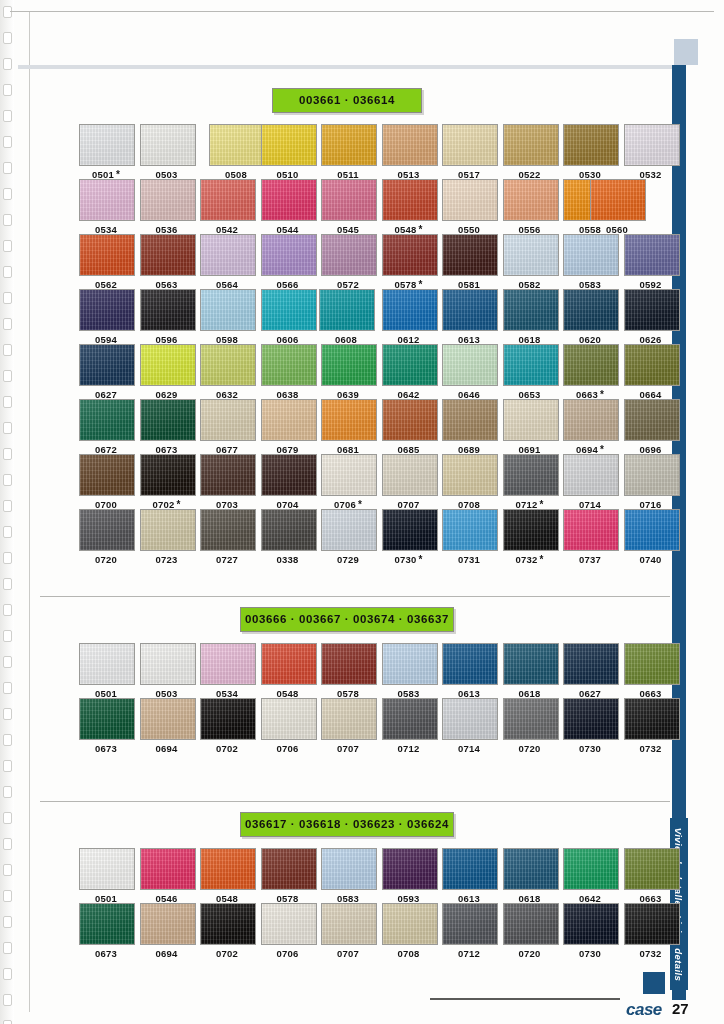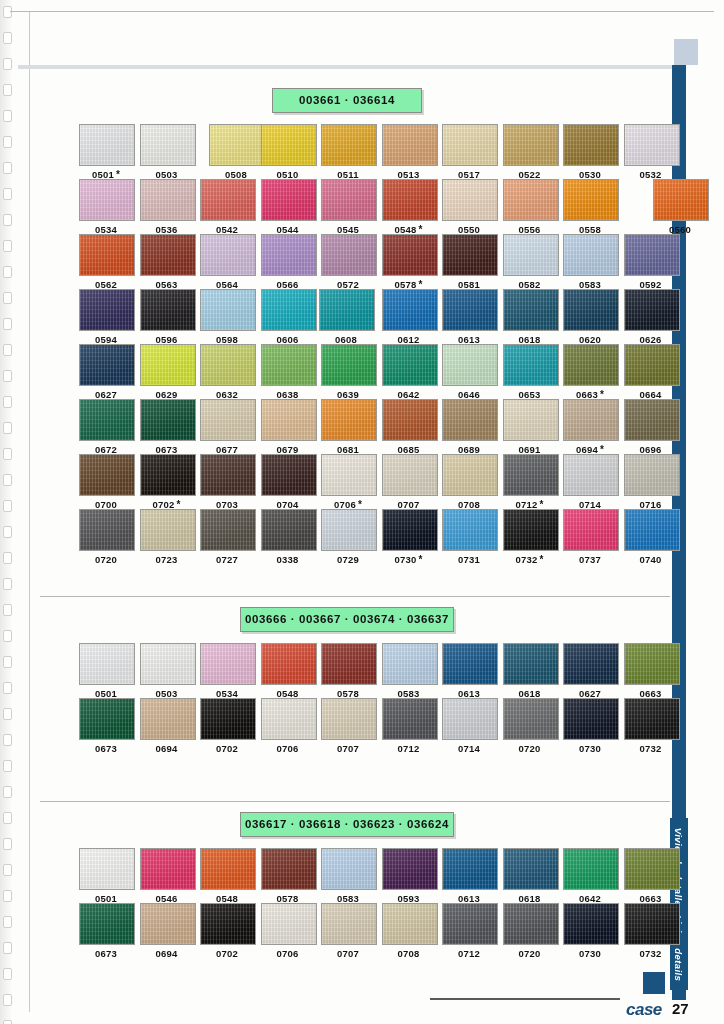--- a/index.html
+++ b/index.html
@@ -63,21 +63,21 @@
     transform:rotate(90deg);
     white-space:nowrap;
     color:#ffffff;font-size:9.5px;font-weight:bold;font-style:italic;
     letter-spacing:.4px;
   }
   
   .section{position:absolute;left:0;}
   .code-box{
     position:absolute;
     border:1.6px solid #8b8b88;
-    background:#86efac;
+    background:#84cc16;
     box-shadow:2px 2px 0 #d3d3d0;
     height:23px;line-height:23px;
     text-align:center;
     font-size:11.5px;font-weight:bold;color:#111;
     letter-spacing:.6px;
     white-space:nowrap;
   }
   .swatch-grid{position:absolute;}
   .srow{position:relative;height:55px;}
   .cell{
@@ -317,21 +317,21 @@
               </div>
               <div class="clabel">0556</div>
             </div>
             <div class="cell" style="left: 563px;">
               <div class="chip" style="background: rgb(245, 146, 16);">
                 <div class="weave"></div>
                 <div class="gloss"></div>
               </div>
               <div class="clabel">0558</div>
             </div>
-            <div class="cell" style="left: 653px;">
+            <div class="cell" style="left: 590px;">
               <div class="chip" style="background: rgb(239, 106, 28);">
                 <div class="weave"></div>
                 <div class="gloss"></div>
               </div>
               <div class="clabel">0560</div>
             </div>
           </div>
           <div class="srow">
             <div class="cell" style="left: 79px;">
               <div class="chip" style="background: rgb(217, 80, 31);">

